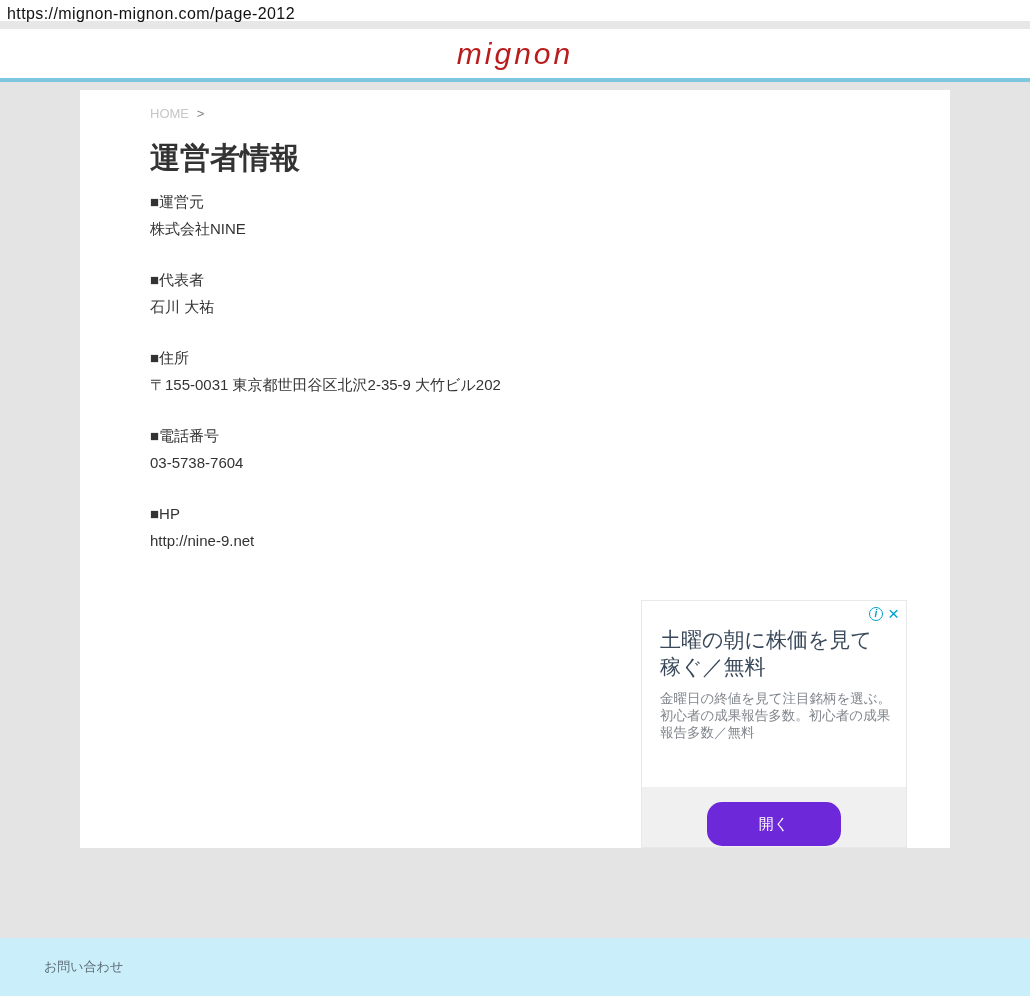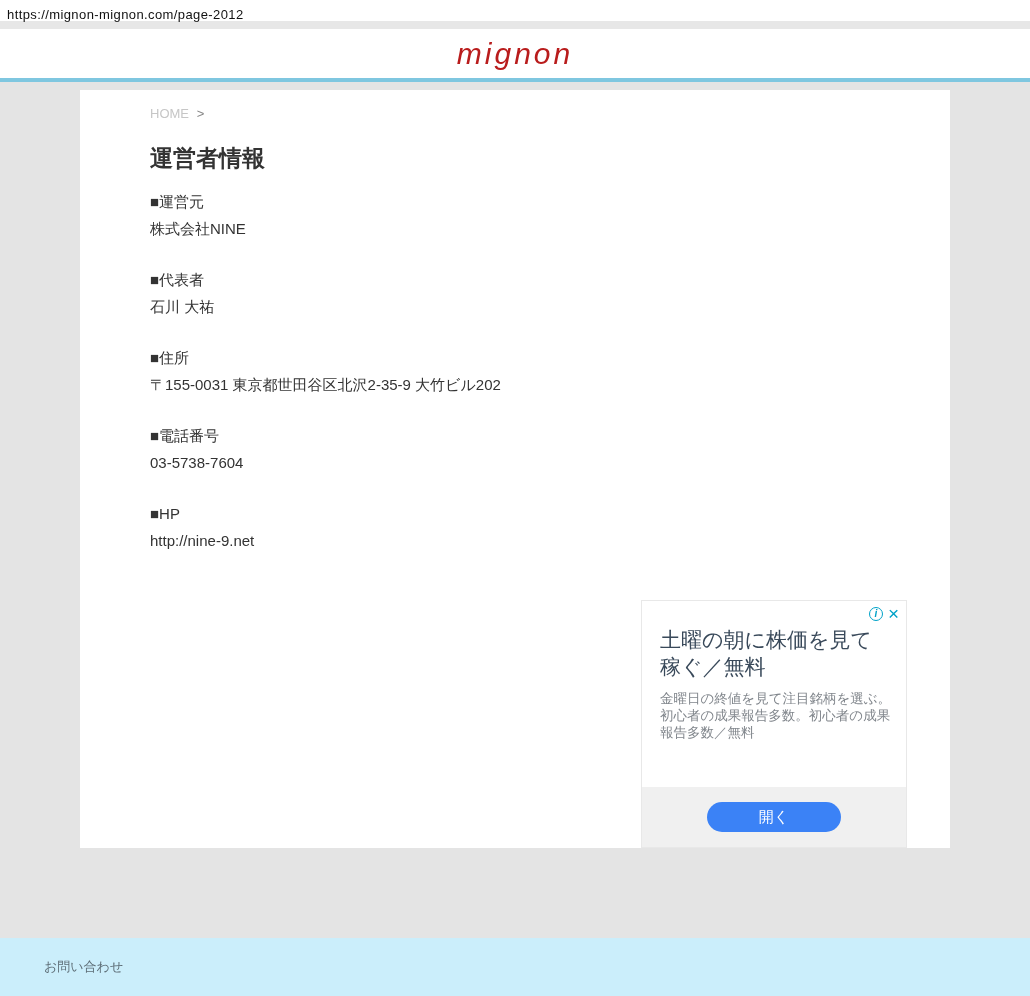--- a/index.html
+++ b/index.html
@@ -1,59 +1,59 @@
 <!DOCTYPE html>
 <html><head>
 <meta charset="utf-8">
 <style>
   * { margin:0; padding:0; box-sizing:border-box; }
   html,body { width:1030px; height:996px; background:#ffffff; overflow:hidden;
               font-family:"Liberation Sans", sans-serif; color:#333; }
 
   
   .url-row { height:21px; background:#ffffff; display:flex; align-items:center; }
-  .url-text { font-size:13px; color:#111; padding-left:7px; letter-spacing:0.4px;margin-top:7px; }
+  .url-text { font-size:16px; color:#111; padding-left:7px; letter-spacing:0.4px;margin-top:7px; }
 
   .gray-strip { height:8px; background:#e7e7e7; }
 
   
   .site-header { height:49px; background:#ffffff; display:flex; align-items:center; justify-content:center; }
   .logo { font-style:italic; font-size:30px; letter-spacing:3px; color:#b91c1c; cursor:pointer; }
 
   .blue-rule { height:4px; background:#7fc7e0; }
 
   
   .main-area { height:856px; background:#e4e4e4; position:relative; }
   .content-col { position:absolute; left:80px; top:8px; width:870px; height:758px;
                  background:#ffffff; padding:17px 0 0 70px; }
 
   .breadcrumb { font-size:13px; line-height:13px; }
   .crumb-home { color:#c6c6c6; text-decoration:none; cursor:pointer; }
   .crumb-sep  { color:#858585; margin-left:4px; }
 
-  .page-title { margin-top:26px; font-size:23px; line-height:24px; font-weight:bold; color:#333; }
+  .page-title { margin-top:26px; font-size:30px; line-height:24px; font-weight:bold; color:#333; }
 
   .info-list { margin-top:18px; }
   .info-block { margin-bottom:24px; }
   .info-block p { font-size:15px; line-height:27px; color:#333; }
 
   
   .ad-box { position:absolute; left:561px; top:510px; width:266px; height:248px;
             background:#ffffff; border:1px solid #e8e8e8; overflow:hidden; }
   .ad-icons { position:absolute; top:6px; right:7px; display:flex; align-items:center; gap:5px; }
   .ad-info { width:14px; height:14px; border:1.5px solid #00a2c8; border-radius:50%;
              color:#00a2c8; font-size:10px; line-height:11px; text-align:center;
              font-style:italic; font-weight:bold; cursor:pointer; }
   .ad-close { color:#00a2c8; font-size:19px; line-height:14px; cursor:pointer; font-weight:normal; }
   .ad-title { margin:25px 18px 0 18px; font-size:21px; line-height:27px; color:#39495a; cursor:pointer; }
   .ad-advertiser { margin:14px 18px 0 18px; font-size:13px; color:#81868c; }
   .ad-desc { margin:10px 18px 0 18px; font-size:13.5px; line-height:17px; color:#81868c; width:232px; }
   .ad-band { position:absolute; left:0; right:0; bottom:0; height:60px; background:#f0f0f0; }
-  .ad-cta { display:block; margin:15px auto 0 auto; width:134px; height:30px; border:none;
-            border-radius:15px; background:#3b82f6; color:#ffffff; font-size:15px;
+  .ad-cta { display:block; margin:15px auto 0 auto; width:134px; height:44px; border:none;
+            border-radius:15px; background:#6d28d9; color:#ffffff; font-size:15px;
             line-height:30px; text-align:center; cursor:pointer;
             font-family:"Liberation Sans", sans-serif; }
 
   
   .footer { height:58px; background:#cbeefb; display:flex; align-items:center; }
   .footer-link { font-size:13px; color:#5e6e77; padding-left:44px; cursor:pointer; text-decoration:none; }
 </style>
 </head>
 <body>
 

